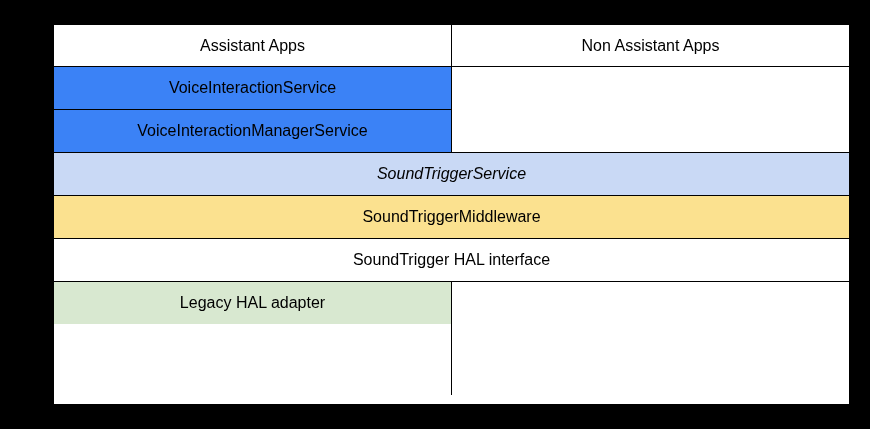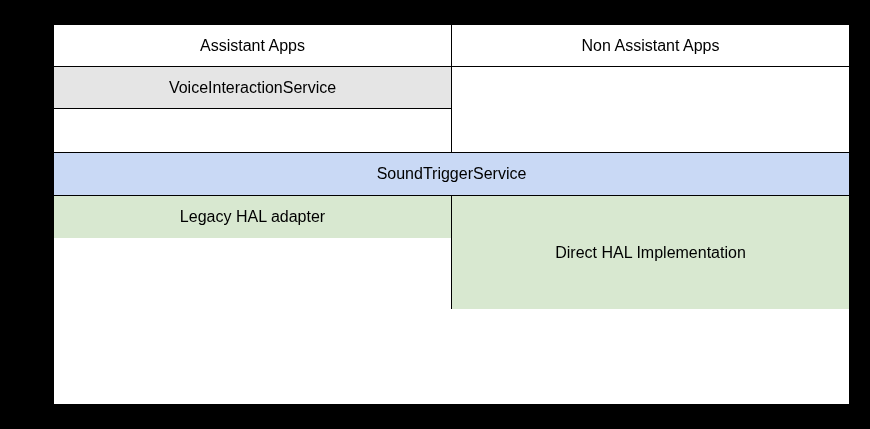--- a/index.html
+++ b/index.html
@@ -87,22 +87,22 @@
     border-bottom: 1px solid #000000;
     width: 100%;
   }
 
   
   .section-hal { height: 113px; }
   .section-hal .split-left > .cell { height: 42px; }
   .section-hal .split-left > .cell:not(:last-child) { border-bottom: 1px solid #000000; }
 
   .bg-white  { background: #ffffff; }
-  .bg-peach  { background: #e5e5e5; }
-  .bg-blue   { background: #c9d9f5; }
+  .bg-peach  { background: #3b82f6; }
+  .bg-blue   { background: #c9d9f5; font-style: italic; }
   .bg-yellow { background: #fbe18f; }
   .bg-green  { background: #d8e8d0; }
 </style>
 </head>
 <body>
 
 <div id="stage">
 
   <div id="diagram">
 
@@ -111,30 +111,30 @@
         <div class="cell bg-white h-header">Assistant Apps</div>
       </div>
       <div class="split-right bg-white">
         <div class="cell bg-white" style="height:100%;width:100%">Non Assistant Apps</div>
       </div>
     </div>
 
     <div class="split-section section-apps">
       <div class="split-left">
         <div class="cell bg-peach">VoiceInteractionService</div>
+        <div class="cell bg-peach">VoiceInteractionManagerService</div>
       </div>
     </div>
 
     <div class="cell band-full bg-blue">SoundTriggerService</div>
 
+    <div class="cell band-full bg-yellow">SoundTriggerMiddleware</div>
 
+    <div class="cell band-full bg-white">SoundTrigger HAL interface</div>
 
     <div class="split-section section-hal">
       <div class="split-left">
         <div class="cell bg-green">Legacy HAL adapter</div>
-      </div>
-      <div class="split-right bg-green">
-        <div class="cell bg-green" style="height:100%;width:100%">Direct HAL Implementation</div>
       </div>
     </div>
 
   </div>
 </div>
 
 </body></html>

